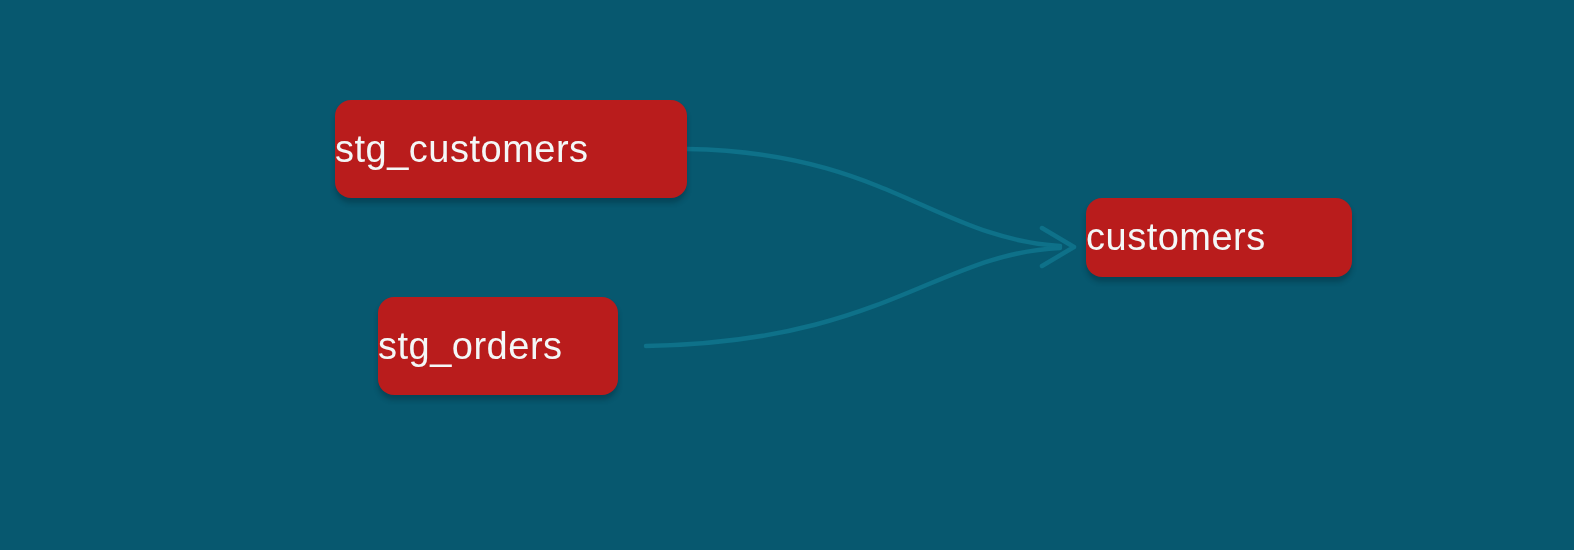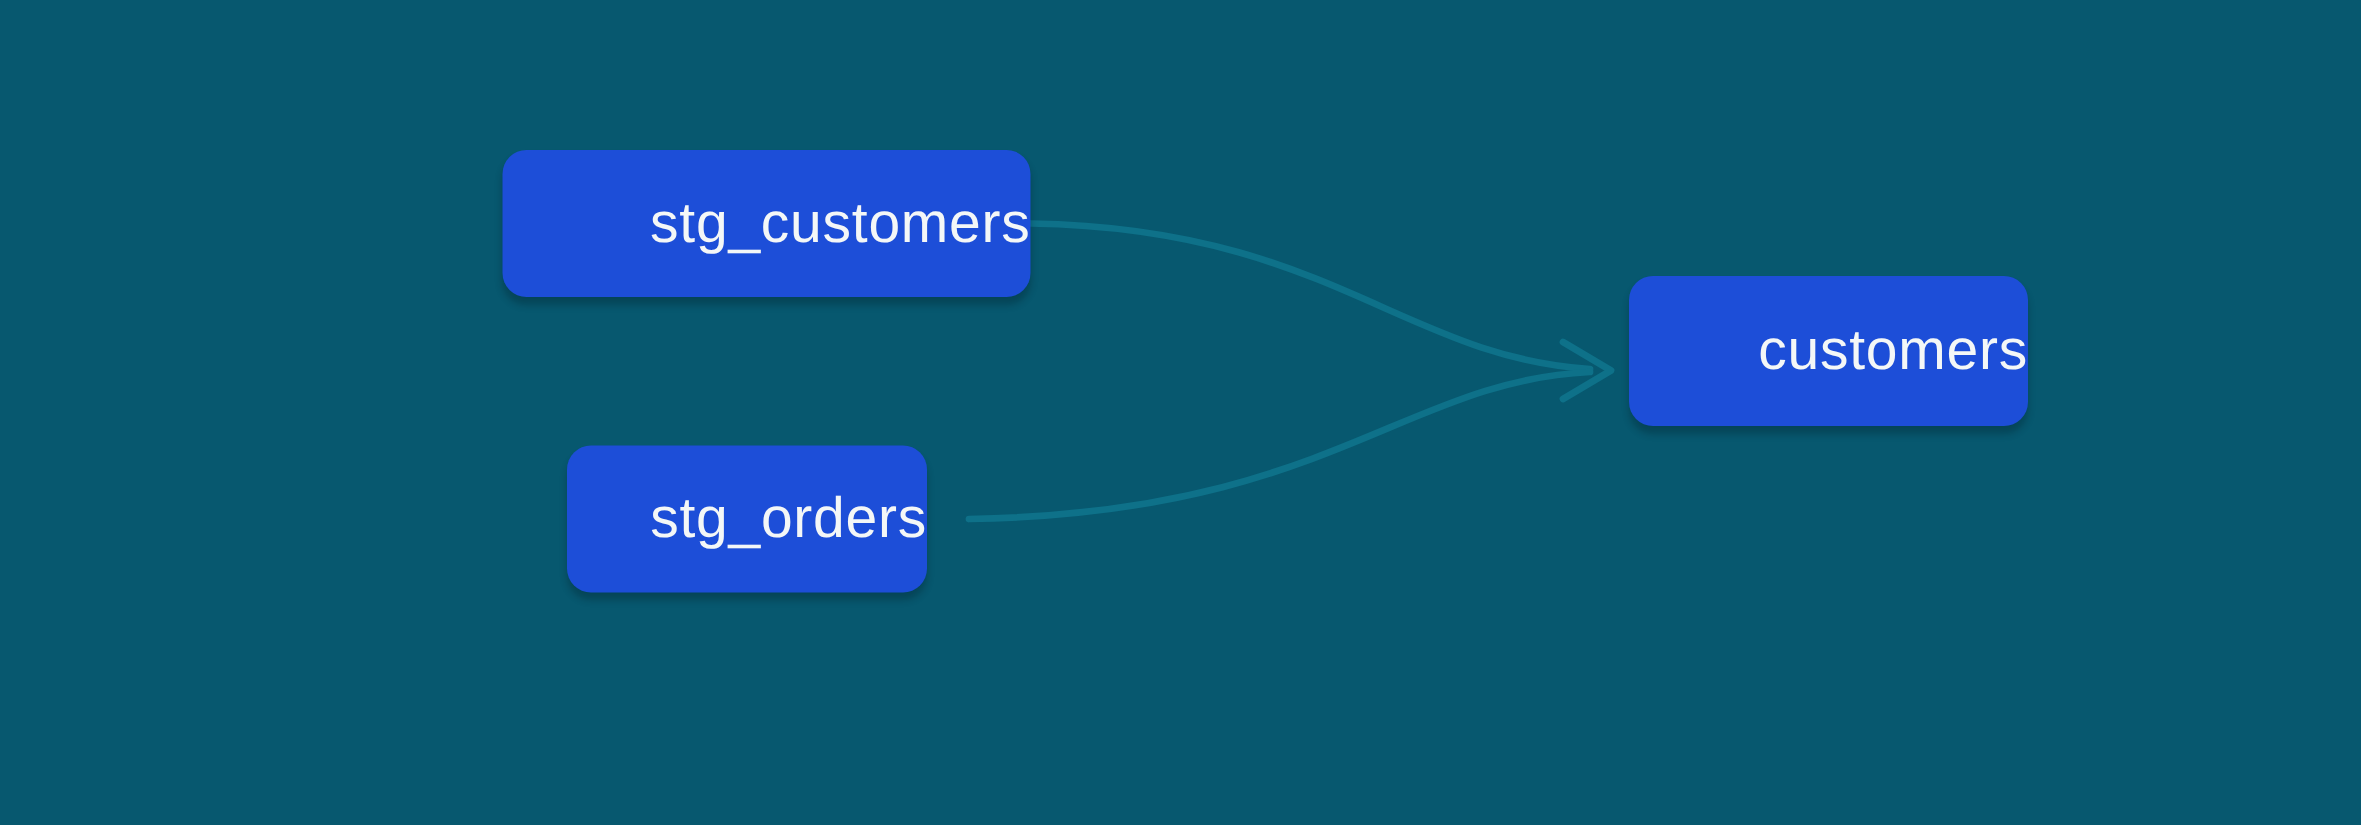--- a/index.html
+++ b/index.html
@@ -36,26 +36,26 @@
   }
   .arrow-head {
     fill: none;
     stroke: #0E7189;
     stroke-width: 4.5;
     stroke-linecap: round;
     stroke-linejoin: round;
   }
   .node {
     position: absolute;
-    background: #1d4ed8;
+    background: #b91c1c;
     border-radius: 16px;
     color: #F4F7F7;
     display: flex;
     align-items: center;
-    justify-content: flex-end;
+    justify-content: flex-start;
     font-size: 38px;
     letter-spacing: 0.5px;
     box-shadow: 0 5px 5px rgba(0, 25, 35, 0.30);
     cursor: pointer;
     user-select: none;
   }
   .node span {
     white-space: nowrap;
   }
   #node-stg-customers {
@@ -65,23 +65,23 @@
     height: 98px;
   }
   #node-stg-orders {
     left: 378px;
     top: 297px;
     width: 240px;
     height: 98px;
   }
   #node-customers {
     left: 1086px;
-    top: 184px;
+    top: 198px;
     width: 266px;
-    height: 100px;
+    height: 79px;
   }
 </style>
 </head>
 <body>
 
 <div class="canvas">
 
   <svg class="edge-layer" viewBox="0 0 1574 550">
     <path class="edge-path" d="M 687 149 C 885 152, 935 238, 1060 246"></path>
     <path class="edge-path" d="M 646 346 C 885 342, 935 254, 1060 248"></path>

